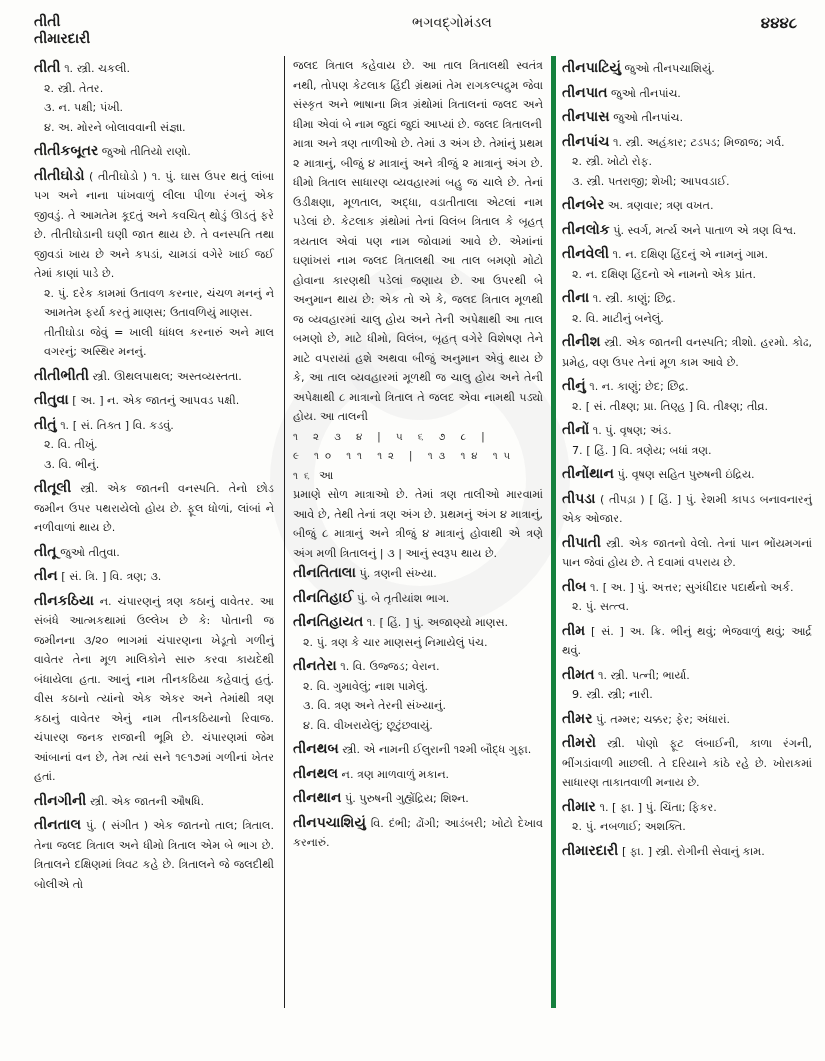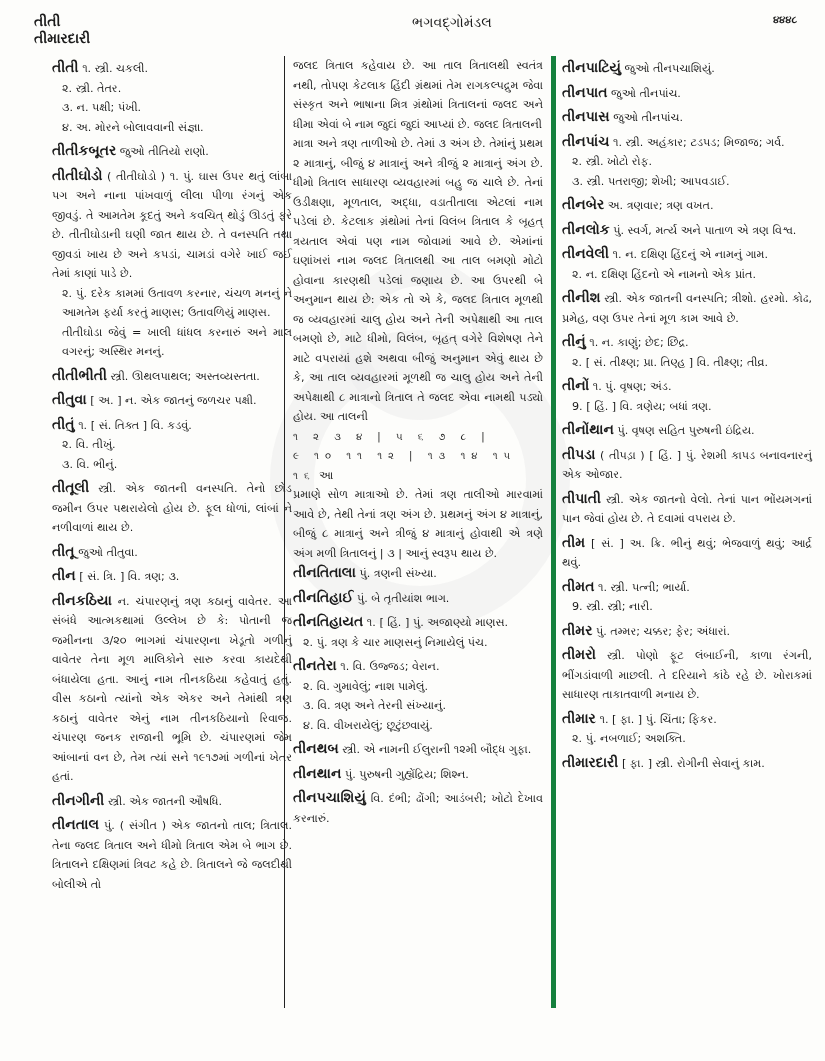--- a/index.html
+++ b/index.html
@@ -12,25 +12,25 @@
     border-radius:50%; border:44px solid #ececec; box-sizing:border-box; opacity:0.55;
   }
   .watermark.w2 { left:340px; top:260px; width:160px; height:160px; border-width:26px; }
   .header { position:absolute; left:0; top:0; width:825px; height:50px; }
   .guide-top, .guide-bottom {
     position:absolute; left:34px; font-weight:bold; font-size:14px; line-height:16px;
   }
   .guide-top { top:13px; }
   .guide-bottom { top:30px; }
   .running-title { position:absolute; left:365px; top:14px; font-size:14px;margin-left:47px; }
-  .page-num { position:absolute; right:28px; top:14px; font-weight:bold; font-size:10px; }
+  .page-num { position:absolute; right:28px; top:14px; font-weight:bold; font-size:15px; }
   .col {
     position:absolute; top:58px; font-size:11.2px; line-height:19.5px;
   }
-  .col1 { left:52px; width:240px; }
+  .col1 { left:34px; width:240px; }
   .col2 { left:288px; width:254px; border-left:1px solid #222; border-right:5px solid #15803d; padding:0 8px; top:56px; height:952px; box-sizing:border-box; width:272px; left:284px;}
   .col3 { left:562px; width:250px; }
   .entry { margin-bottom:4px; text-align:justify; }
   .hw { font-weight:bold; font-size:14px; }
   .sense { padding-left:10px; }
   .para { text-align:justify; }
   .beat { letter-spacing:6px; font-size:10px; }
 </style>
 </head>
 <body>
@@ -43,21 +43,21 @@
   <div class="guide-bottom">તીમારદારી</div>
   <div class="running-title">ભગવદ્ગોમંડલ</div>
   <div class="page-num">૪૪૪૮</div>
 </div>
 
 <div class="col col1" id="col1">
     <div class="entry"><span class="hw">તીતી</span><span> ૧. સ્ત્રી. ચકલી.</span><div class="sense">૨. સ્ત્રી. તેતર.</div><div class="sense">૩. ન. પક્ષી; પંખી.</div><div class="sense">૪. અ. મોરને બોલાવવાની સંજ્ઞા.</div></div>
     <div class="entry"><span class="hw">તીતીકબૂતર</span><span> જુઓ તીતિયો રાણો.</span></div>
     <div class="entry"><span class="hw">તીતીઘોડો</span><span> ( તીતીઘોડો ) ૧. પું. ઘાસ ઉપર થતું લાંબા પગ અને નાના પાંખવાળું લીલા પીળા રંગનું એક જીવડું. તે આમતેમ કૂદતું અને કવચિત્ થોડું ઊડતું ફરે છે. તીતીઘોડાની ઘણી જાત થાય છે. તે વનસ્પતિ તથા જીવડાં ખાય છે અને કપડાં, ચામડાં વગેરે ખાઈ જઈ તેમાં કાણાં પાડે છે.</span><div class="sense">૨. પું. દરેક કામમાં ઉતાવળ કરનાર, ચંચળ મનનું ને આમતેમ ફર્યા કરતું માણસ; ઉતાવળિયું માણસ.</div><div class="sense">તીતીઘોડા જેવું = ખાલી ધાંધલ કરનારું અને માલ વગરનું; અસ્થિર મનનું.</div></div>
     <div class="entry"><span class="hw">તીતીભીતી</span><span> સ્ત્રી. ઊથલપાથલ; અસ્તવ્યસ્તતા.</span></div>
-    <div class="entry"><span class="hw">તીતુવા</span><span> [ અ. ] ન. એક જાતનું જળચર પક્ષી.</span></div>
+    <div class="entry"><span class="hw">તીતુવા</span><span> [ અ. ] ન. એક જાતનું આપવડ પક્ષી.</span></div>
     <div class="entry"><span class="hw">તીતું</span><span> ૧. [ સં. તિક્ત ] વિ. કડવું.</span><div class="sense">૨. વિ. તીખું.</div><div class="sense">૩. વિ. ભીનું.</div></div>
     <div class="entry"><span class="hw">તીતૂલી</span><span> સ્ત્રી. એક જાતની વનસ્પતિ. તેનો છોડ જમીન ઉપર પથરાયેલો હોય છે. ફૂલ ધોળાં, લાંબાં ને નળીવાળાં થાય છે.</span></div>
     <div class="entry"><span class="hw">તીતૂ</span><span> જુઓ તીતુવા.</span></div>
     <div class="entry"><span class="hw">તીન</span><span> [ સં. ત્રિ. ] વિ. ત્રણ; ૩.</span></div>
     <div class="entry"><span class="hw">તીનકઠિયા</span><span> ન. ચંપારણનું ત્રણ કઠાનું વાવેતર. આ સંબંધે આત્મકથામાં ઉલ્લેખ છે કે: પોતાની જ જમીનના ૩/૨૦ ભાગમાં ચંપારણના ખેડૂતો ગળીનું વાવેતર તેના મૂળ માલિકોને સારુ કરવા કાયદેથી બંધાયેલા હતા. આનું નામ તીનકઠિયા કહેવાતું હતું. વીસ કઠાનો ત્યાંનો એક એકર અને તેમાંથી ત્રણ કઠાનું વાવેતર એનું નામ તીનકઠિયાનો રિવાજ. ચંપારણ જનક રાજાની ભૂમિ છે. ચંપારણમાં જેમ આંબાનાં વન છે, તેમ ત્યાં સને ૧૯૧૭માં ગળીનાં ખેતર હતાં.</span></div>
     <div class="entry"><span class="hw">તીનગીની</span><span> સ્ત્રી. એક જાતની ઔષધિ.</span></div>
     <div class="entry"><span class="hw">તીનતાલ</span><span> પું. ( સંગીત ) એક જાતનો તાલ; ત્રિતાલ. તેના જલદ ત્રિતાલ અને ધીમો ત્રિતાલ એમ બે ભાગ છે. ત્રિતાલને દક્ષિણમાં ત્રિવટ કહે છે. ત્રિતાલને જે જલદીથી બોલીએ તો</span></div>
   </div>
 
 <div class="col col2">
@@ -68,38 +68,41 @@
     <span class="beat">૯ ૧૦ ૧૧ ૧૨ | ૧૩ ૧૪ ૧૫ ૧૬</span>
     <span>આ</span>
   </div>
   <div class="para">પ્રમાણે સોળ માત્રાઓ છે. તેમાં ત્રણ તાલીઓ મારવામાં આવે છે, તેથી તેનાં ત્રણ અંગ છે. પ્રથમનું અંગ ૪ માત્રાનું, બીજું ૮ માત્રાનું અને ત્રીજું ૪ માત્રાનું હોવાથી એ ત્રણે અંગ મળી ત્રિતાલનું | ૩ | આનું સ્વરૂપ થાય છે.</div>
   <div id="col2entries">
       <div class="entry"><span class="hw">તીનતિતાલા</span><span> પું. ત્રણની સંખ્યા.</span></div>
       <div class="entry"><span class="hw">તીનતિહાઈ</span><span> પું. બે તૃતીયાંશ ભાગ.</span></div>
       <div class="entry"><span class="hw">તીનતિહાયત</span><span> ૧. [ હિં. ] પું. અજાણ્યો માણસ.</span><div class="sense">૨. પું. ત્રણ કે ચાર માણસનું નિમાયેલું પંચ.</div></div>
       <div class="entry"><span class="hw">તીનતેરા</span><span> ૧. વિ. ઉજ્જડ; વેરાન.</span><div class="sense">૨. વિ. ગુમાવેલું; નાશ પામેલું.</div><div class="sense">૩. વિ. ત્રણ અને તેરની સંખ્યાનું.</div><div class="sense">૪. વિ. વીખરાયેલું; છૂટુંછવાયું.</div></div>
       <div class="entry"><span class="hw">તીનથબ</span><span> સ્ત્રી. એ નામની ઈલુરાની ૧૨મી બૌદ્ધ ગુફા.</span></div>
+      <div class="entry"><span class="hw">તીનથલ</span><span> ન. ત્રણ માળવાળું મકાન.</span></div>
       <div class="entry"><span class="hw">તીનથાન</span><span> પું. પુરુષની ગુહ્યેંદ્રિય; શિશ્ન.</span></div>
       <div class="entry"><span class="hw">તીનપચાશિયું</span><span> વિ. દંભી; ઢોંગી; આડંબરી; ખોટો દેખાવ કરનારું.</span></div>
     </div>
 </div>
 
 <div class="col col3" id="col3">
     <div class="entry"><span class="hw">તીનપાટિયું</span><span> જુઓ તીનપચાશિયું.</span></div>
     <div class="entry"><span class="hw">તીનપાત</span><span> જુઓ તીનપાંચ.</span></div>
     <div class="entry"><span class="hw">તીનપાસ</span><span> જુઓ તીનપાંચ.</span></div>
     <div class="entry"><span class="hw">તીનપાંચ</span><span> ૧. સ્ત્રી. અહંકાર; ટડપડ; મિજાજ; ગર્વ.</span><div class="sense">૨. સ્ત્રી. ખોટો રોફ.</div><div class="sense">૩. સ્ત્રી. પતરાજી; શેખી; આપવડાઈ.</div></div>
     <div class="entry"><span class="hw">તીનબેર</span><span> અ. ત્રણવાર; ત્રણ વખત.</span></div>
     <div class="entry"><span class="hw">તીનલોક</span><span> પું. સ્વર્ગ, મર્ત્ય અને પાતાળ એ ત્રણ વિશ્વ.</span></div>
     <div class="entry"><span class="hw">તીનવેલી</span><span> ૧. ન. દક્ષિણ હિંદનું એ નામનું ગામ.</span><div class="sense">૨. ન. દક્ષિણ હિંદનો એ નામનો એક પ્રાંત.</div></div>
+    <div class="entry"><span class="hw">તીના</span><span> ૧. સ્ત્રી. કાણું; છિદ્ર.</span><div class="sense">૨. વિ. માટીનું બનેલું.</div></div>
     <div class="entry"><span class="hw">તીનીશ</span><span> સ્ત્રી. એક જાતની વનસ્પતિ; ત્રીશો. હરમો. કોઢ, પ્રમેહ, વણ ઉપર તેનાં મૂળ કામ આવે છે.</span></div>
     <div class="entry"><span class="hw">તીનું</span><span> ૧. ન. કાણું; છેદ; છિદ્ર.</span><div class="sense">૨. [ સં. તીક્ષ્ણ; પ્રા. તિણ્હ ] વિ. તીક્ષ્ણ; તીવ્ર.</div></div>
-    <div class="entry"><span class="hw">તીનોં</span><span> ૧. પું. વૃષણ; અંડ.</span><div class="sense">9. [ હિં. ] વિ. ત્રણેય; બધાં ત્રણ.</div></div>
+    <div class="entry"><span class="hw">તીનોં</span><span> ૧. પું. વૃષણ; અંડ.</span><div class="sense">7. [ હિં. ] વિ. ત્રણેય; બધાં ત્રણ.</div></div>
     <div class="entry"><span class="hw">તીનોંથાન</span><span> પું. વૃષણ સહિત પુરુષની ઇંદ્રિય.</span></div>
     <div class="entry"><span class="hw">તીપડા</span><span> ( તીપડ઼ા ) [ હિં. ] પું. રેશમી કાપડ બનાવનારનું એક ઓજાર.</span></div>
     <div class="entry"><span class="hw">તીપાતી</span><span> સ્ત્રી. એક જાતનો વેલો. તેનાં પાન ભોંયમગનાં પાન જેવાં હોય છે. તે દવામાં વપરાય છે.</span></div>
+    <div class="entry"><span class="hw">તીબ</span><span> ૧. [ અ. ] પું. અત્તર; સુગંધીદાર પદાર્થનો અર્ક.</span><div class="sense">૨. પું. સત્ત્વ.</div></div>
     <div class="entry"><span class="hw">તીમ</span><span> [ સં. ] અ. ક્રિ. ભીનું થવું; ભેજવાળું થવું; આર્દ્ર થવું.</span></div>
     <div class="entry"><span class="hw">તીમત</span><span> ૧. સ્ત્રી. પત્ની; ભાર્યા.</span><div class="sense">9. સ્ત્રી. સ્ત્રી; નારી.</div></div>
     <div class="entry"><span class="hw">તીમર</span><span> પું. તમ્મર; ચક્કર; ફેર; અંધારાં.</span></div>
     <div class="entry"><span class="hw">તીમરો</span><span> સ્ત્રી. પોણો ફૂટ લંબાઈની, કાળા રંગની, ભીંગડાંવાળી માછલી. તે દરિયાને કાંઠે રહે છે. ખોરાકમાં સાધારણ તાકાતવાળી મનાય છે.</span></div>
     <div class="entry"><span class="hw">તીમાર</span><span> ૧. [ ફા. ] પું. ચિંતા; ફિકર.</span><div class="sense">૨. પું. નબળાઈ; અશક્તિ.</div></div>
     <div class="entry"><span class="hw">તીમારદારી</span><span> [ ફા. ] સ્ત્રી. રોગીની સેવાનું કામ.</span></div>
   </div>
 
 </body></html>

